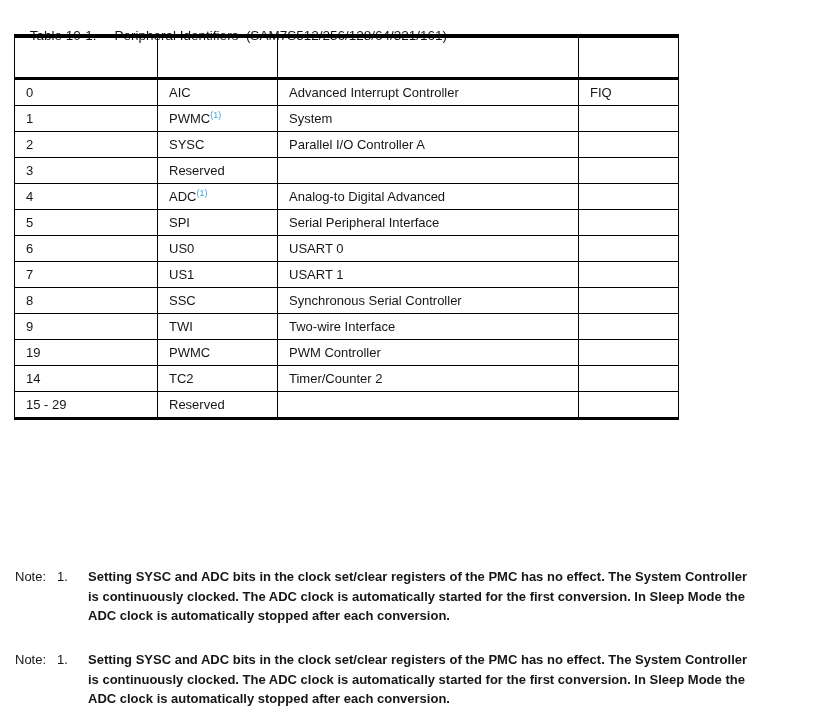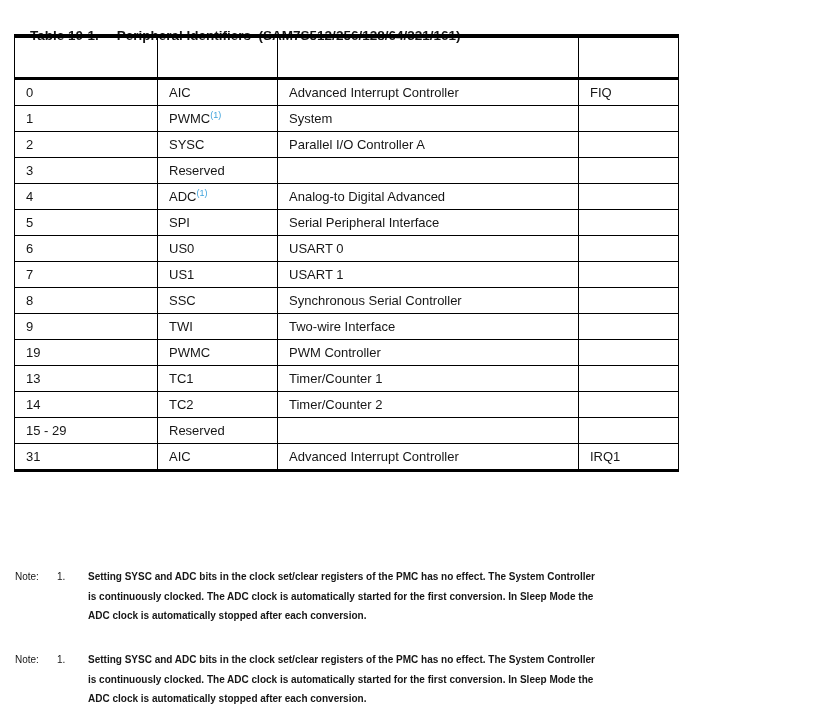--- a/index.html
+++ b/index.html
@@ -18,21 +18,21 @@
     width: 817px;
     height: 718px;
     background: #ffffff;
     overflow: hidden;
   }
   .caption {
     position: absolute;
     left: 15px;
     top: 13px;
     font-size: 13.5px;
-    font-weight: bold;
+    font-weight: normal;
     white-space: pre;
   }
   .caption-label { margin-right: 18px; }
 
   table.ptable {
     position: absolute;
     left: 14px;
     top: 34px;
     width: 664px;
     border-collapse: collapse;
@@ -67,21 +67,21 @@
     line-height: 0;
     vertical-align: super;
     letter-spacing: 0;
   }
 
   .note {
     position: absolute;
     left: 15px;
     display: flex;
     align-items: flex-start;
-    font-size: 10px;
+    font-size: 13px;
     line-height: 19.5px;
   }
   .note-label { width: 42px; flex: none; }
   .note-num   { width: 31px; flex: none; }
   .note-body  { width: 730px; }
   .note-body div { white-space: nowrap; font-weight: bold; }
 </style>
 </head>
 <body style="color: rgb(22, 22, 22);">
 
@@ -167,42 +167,30 @@
       <td>Two-wire Interface</td>
       <td></td>
     </tr>
         <tr>
       <td>19</td>
       <td><span>PWMC</span><sup class="fn" style="color: rgb(63, 163, 220);"></sup></td>
       <td>PWM Controller</td>
       <td></td>
     </tr>
         <tr>
-      <td>13</td>
-      <td><span>TC1</span><sup class="fn" style="color: rgb(63, 163, 220);"></sup></td>
-      <td>Timer/Counter 1</td>
-      <td></td>
-    </tr>
-        <tr>
       <td>14</td>
       <td><span>TC2</span><sup class="fn" style="color: rgb(63, 163, 220);"></sup></td>
       <td>Timer/Counter 2</td>
       <td></td>
     </tr>
         <tr>
       <td>15 - 29</td>
       <td><span>Reserved</span><sup class="fn" style="color: rgb(63, 163, 220);"></sup></td>
       <td></td>
       <td></td>
-    </tr>
-        <tr>
-      <td>31</td>
-      <td><span>AIC</span><sup class="fn" style="color: rgb(63, 163, 220);"></sup></td>
-      <td>Advanced Interrupt Controller</td>
-      <td>IRQ1</td>
     </tr>
       </tbody>
   </table>
 
   <div class="note" style="top:567px">
     <span class="note-label">Note:</span>
     <span class="note-num">1.</span>
     <div class="note-body">
       <div>Setting SYSC and ADC bits in the clock set/clear registers of the PMC has no effect. The System Controller</div>
       <div>is continuously clocked. The ADC clock is automatically started for the first conversion. In Sleep Mode the</div>

